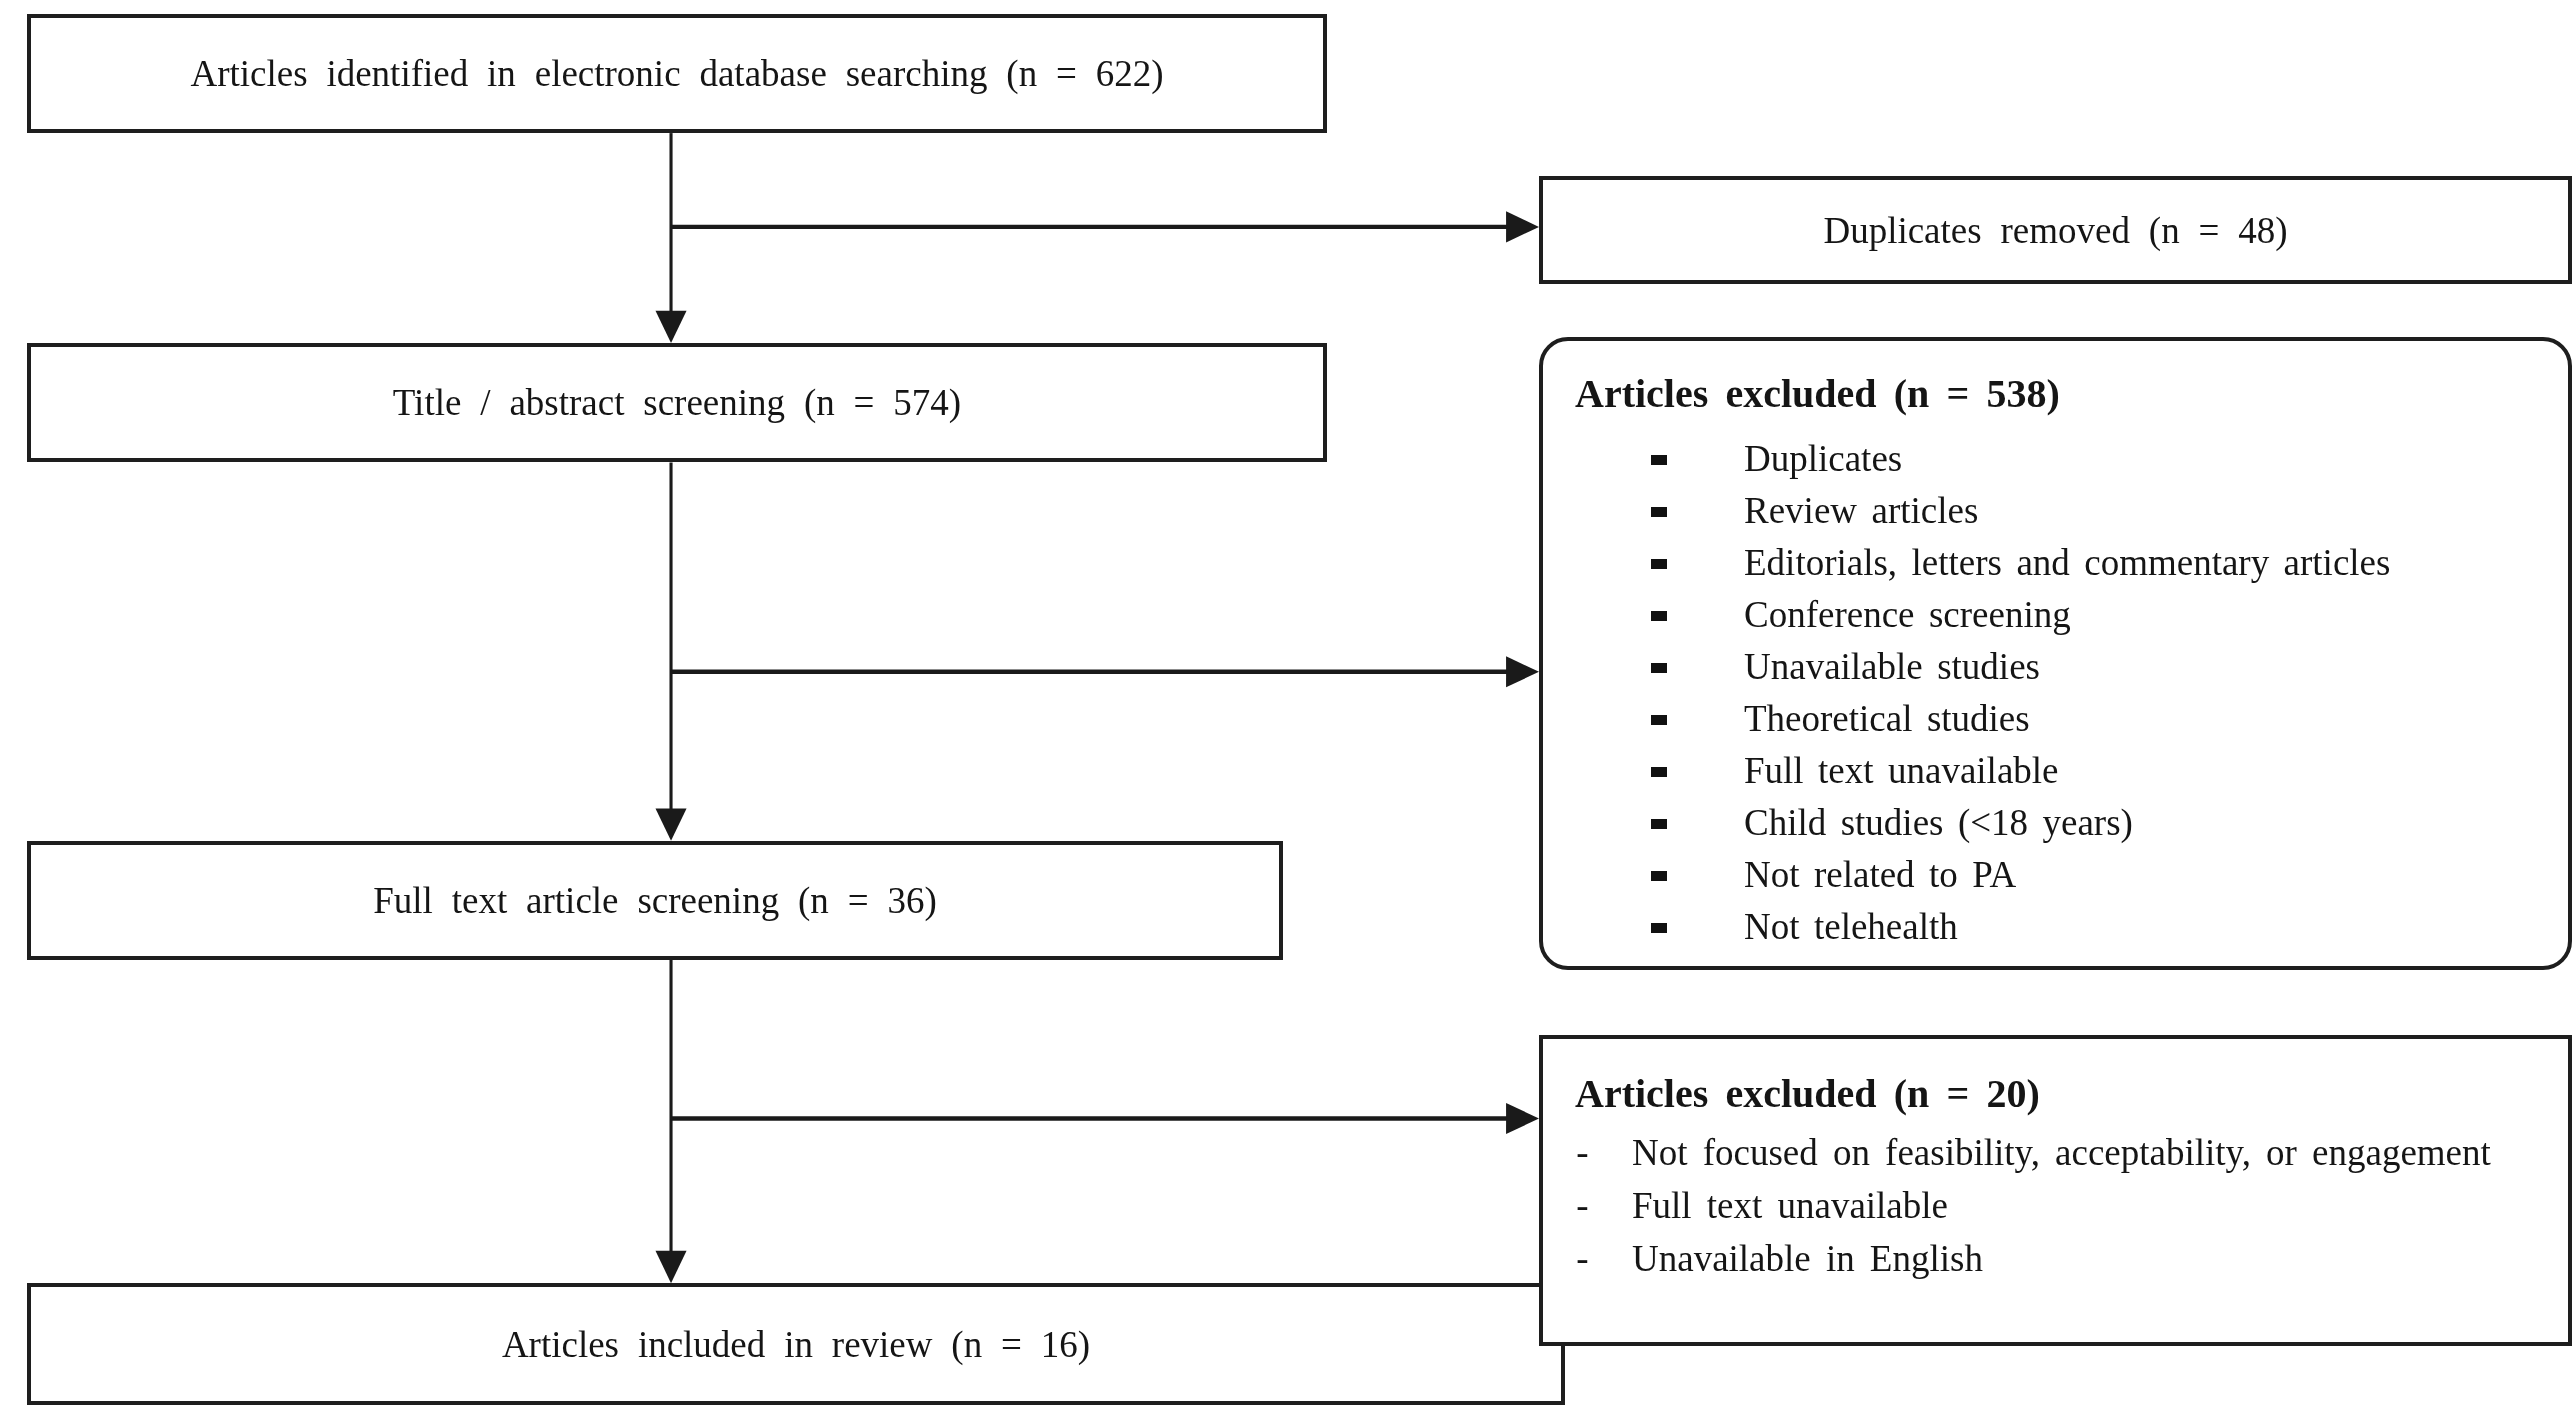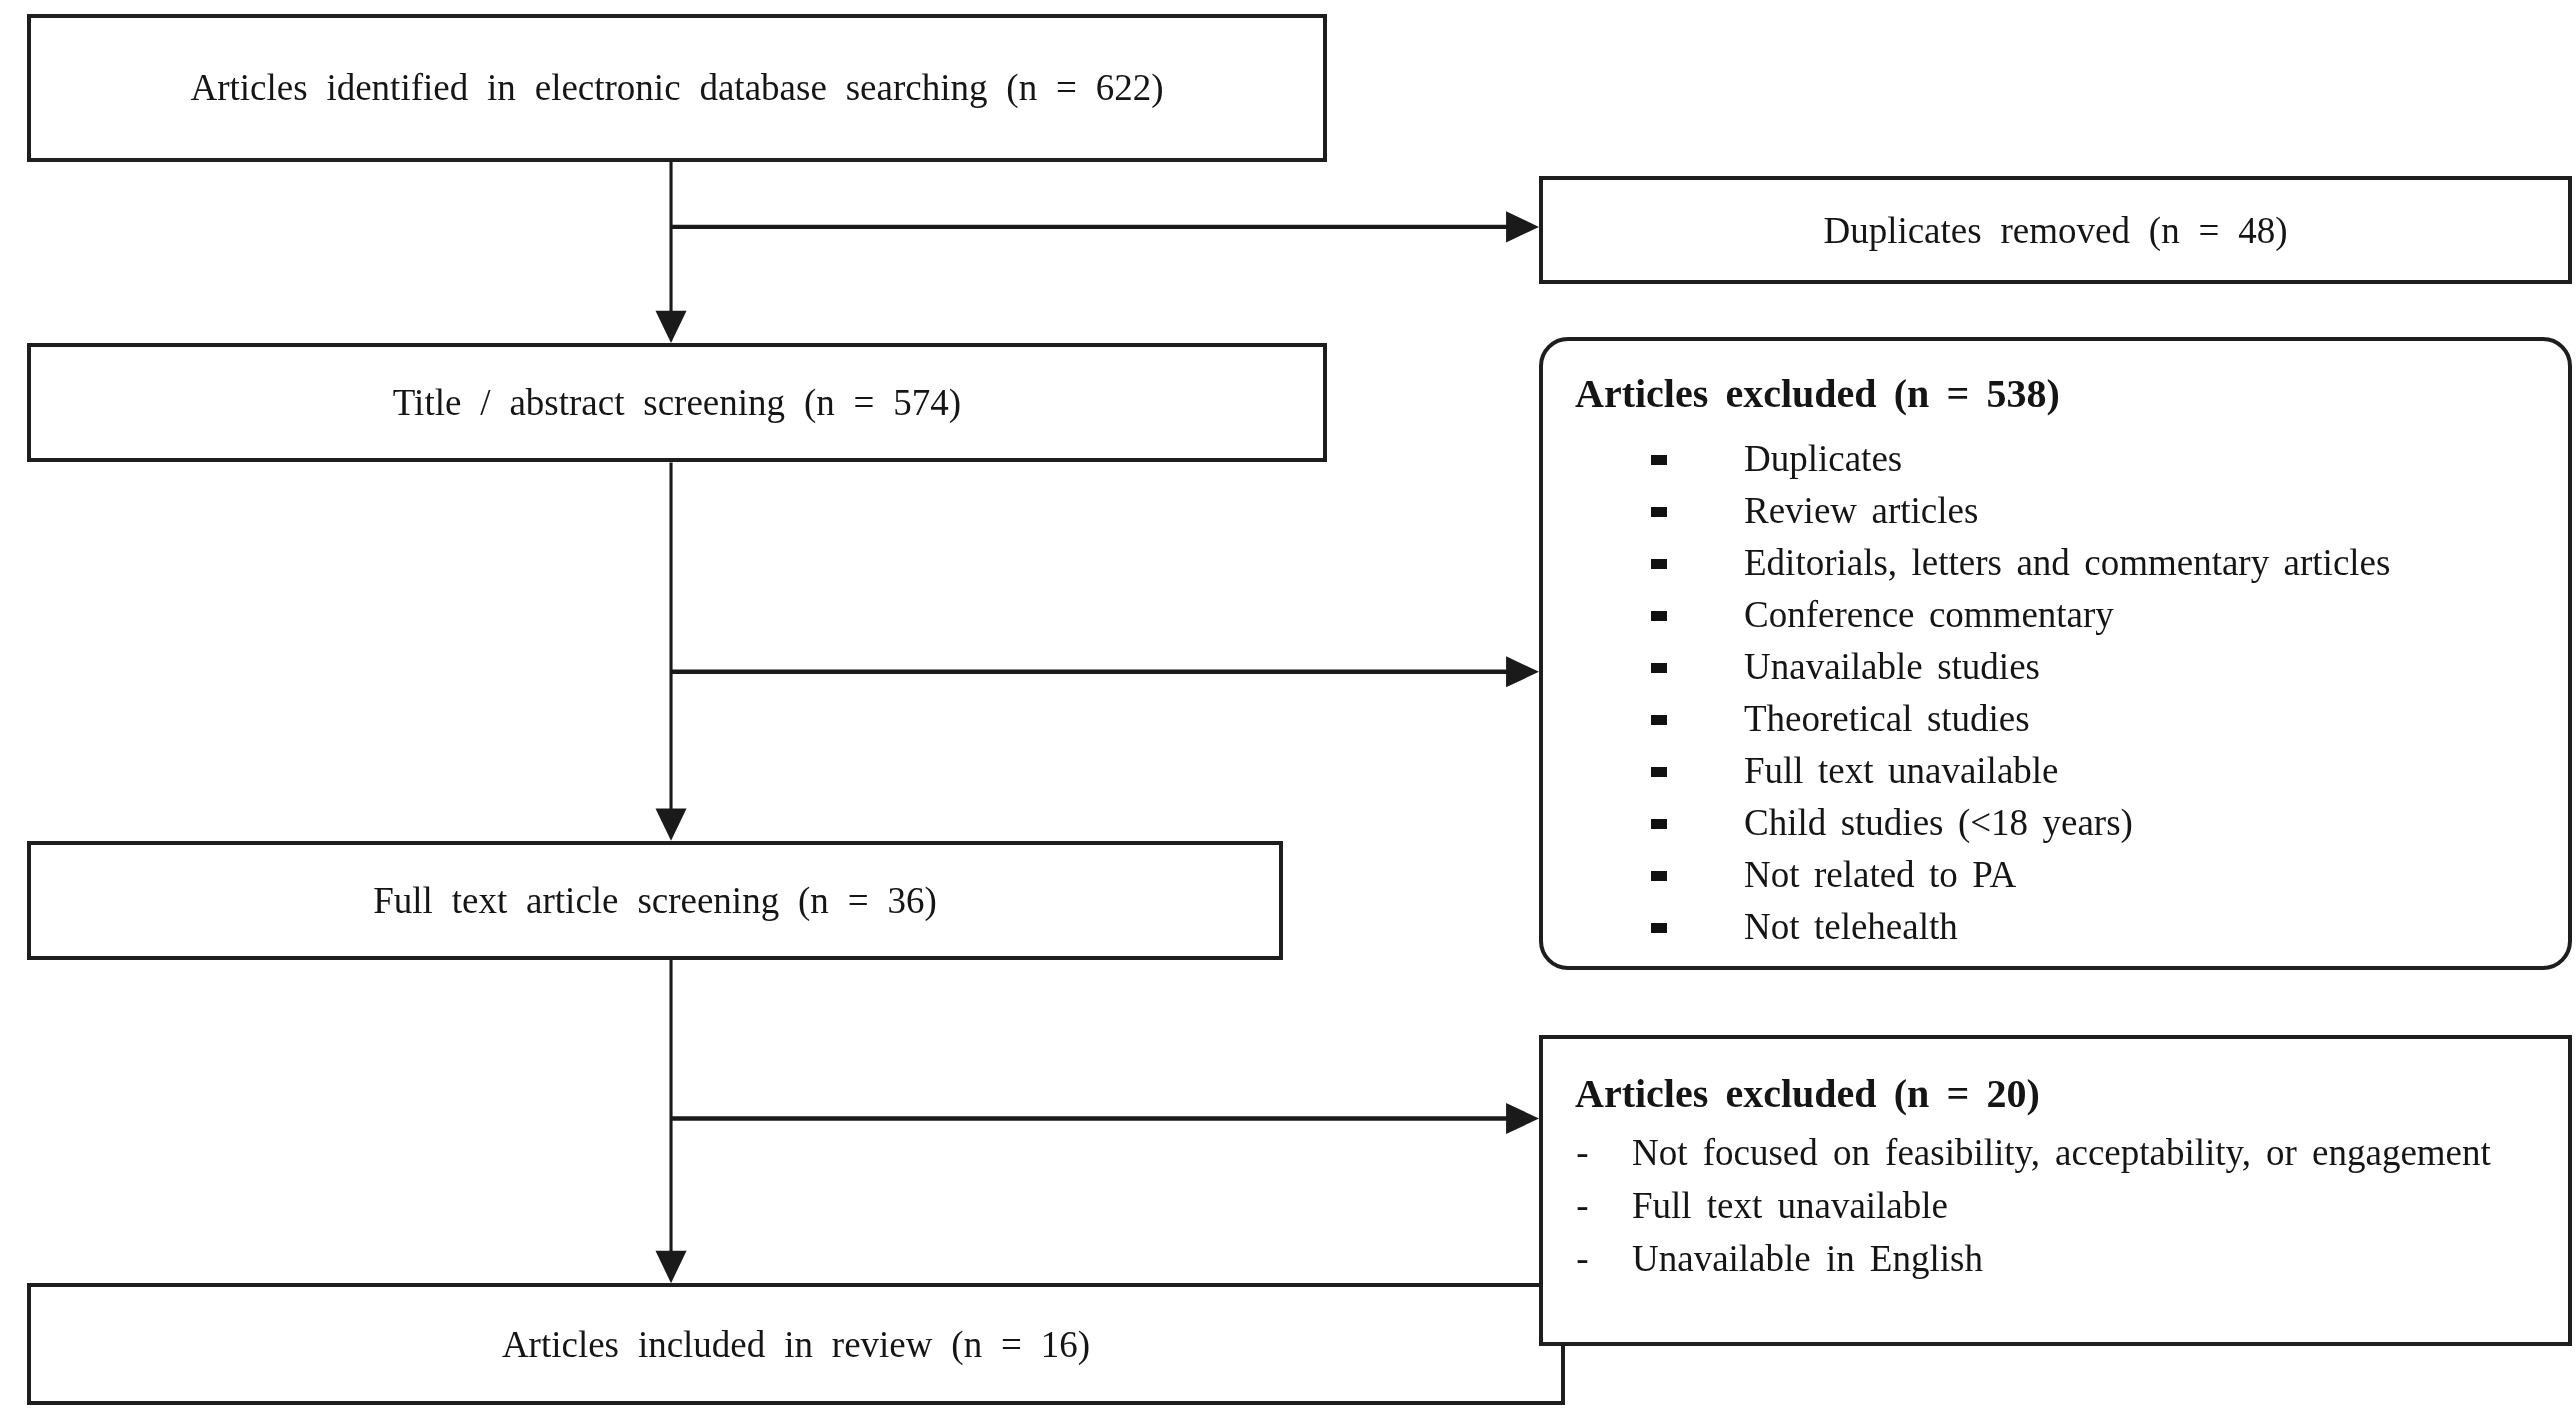--- a/index.html
+++ b/index.html
@@ -27,21 +27,21 @@
     align-items: center;
     justify-content: center;
   }
   .flow-label {
     font-size: 37px;
     word-spacing: 0.26em;
     white-space: nowrap;
     text-align: center;
   }
   
-  #box-identified { left: 27px;  top: 13.7px;   width: 1300px; height: 148px; }
+  #box-identified { left: 27px;  top: 13.7px;   width: 1300px; height: 119px; }
   #box-screening  { left: 27px;  top: 343px;  width: 1300px; height: 119px; }
   #box-fulltext   { left: 27px;  top: 841px; width: 1256px; height: 119px; }
   #box-included   { left: 27px;  top: 1283px; width: 1538px; height: 122px; }
   
   #box-duplicates  { left: 1539px; top: 176px;  width: 1033px; height: 108px; }
   #box-excluded538 { left: 1539px; top: 337px;  width: 1033px; height: 633px; padding: 29px 18.6px 0 32px; border-radius: 29px; }
   #box-excluded20  { left: 1539px; top: 1035px; width: 1033px; height: 311px;  padding: 31px 25px 0 32px; }
 
   .side-title {
     font-size: 40px;
@@ -149,21 +149,21 @@
         <li>
         <span class="sq-bullet"></span><span>Duplicates</span>
       </li>
         <li>
         <span class="sq-bullet"></span><span>Review articles</span>
       </li>
         <li>
         <span class="sq-bullet"></span><span>Editorials, letters and commentary articles</span>
       </li>
         <li>
-        <span class="sq-bullet"></span><span>Conference commentary</span>
+        <span class="sq-bullet"></span><span>Conference screening</span>
       </li>
         <li>
         <span class="sq-bullet"></span><span>Unavailable studies</span>
       </li>
         <li>
         <span class="sq-bullet"></span><span>Theoretical studies</span>
       </li>
         <li>
         <span class="sq-bullet"></span><span>Full text unavailable</span>
       </li>

